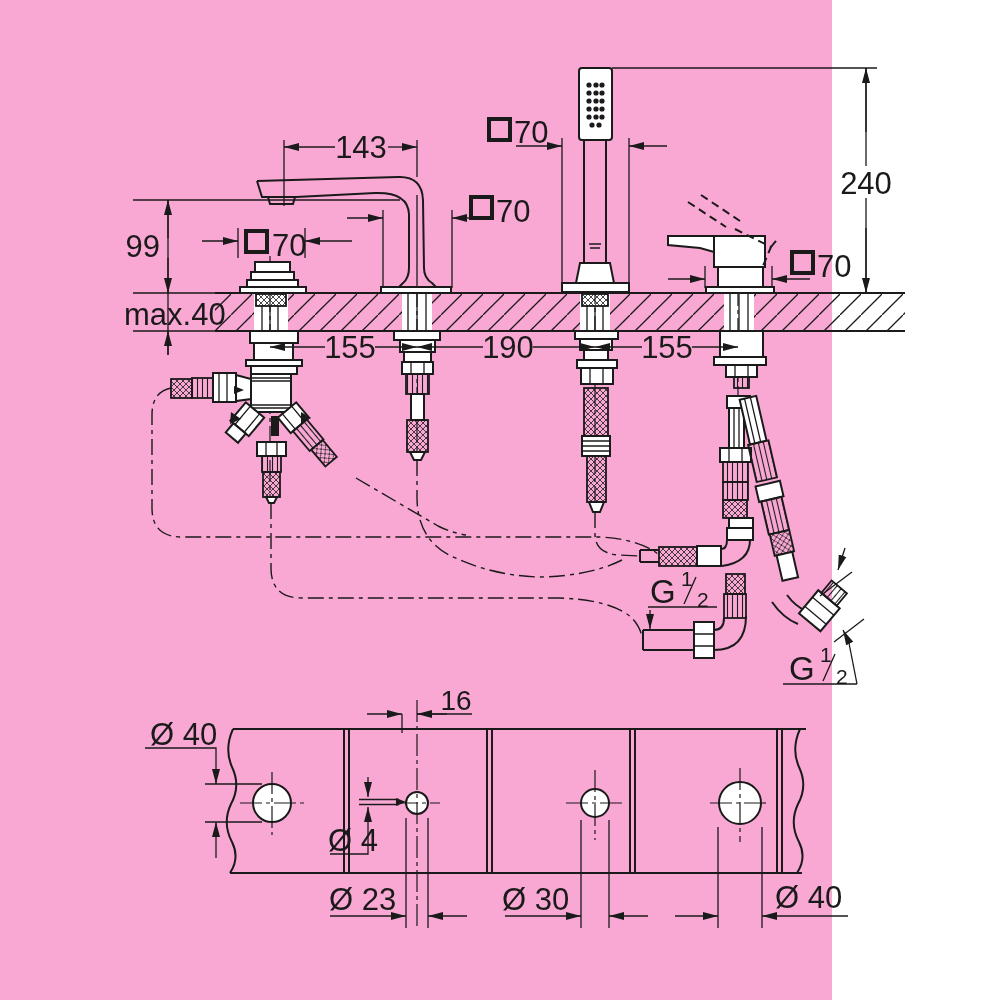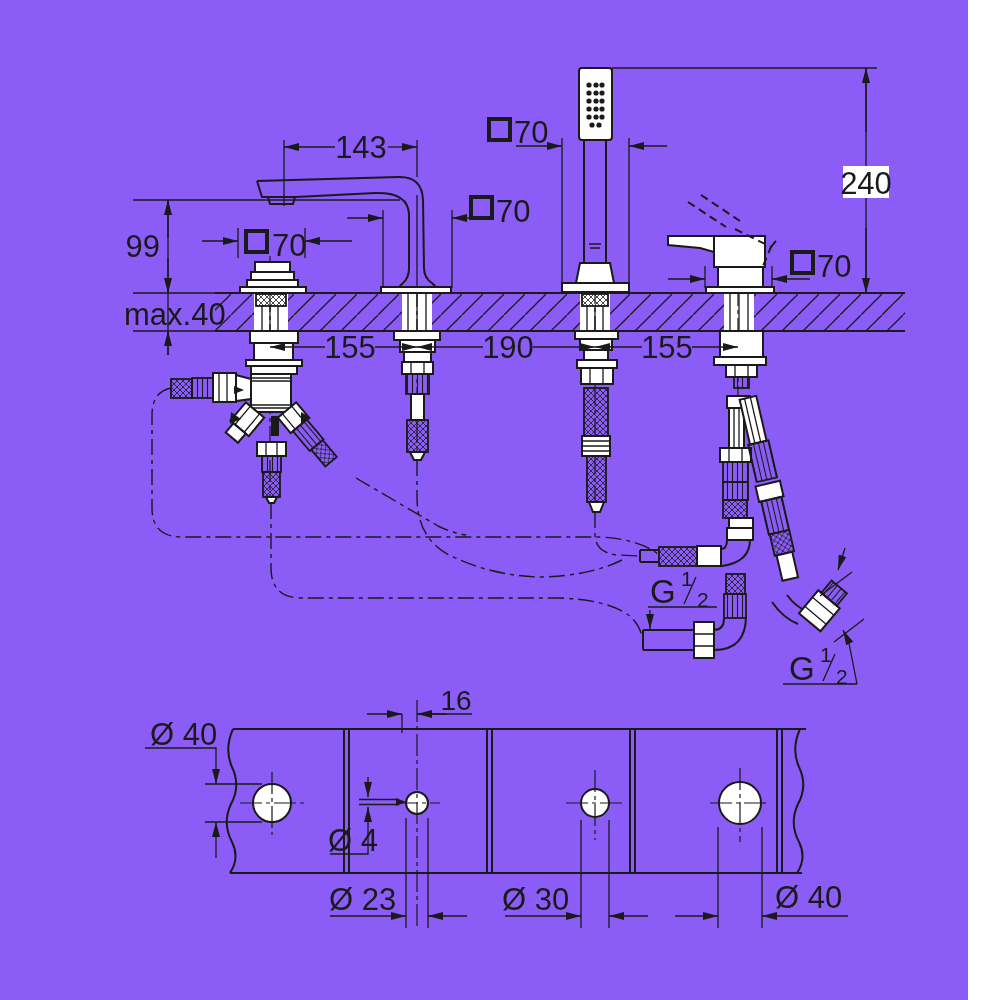--- a/index.html
+++ b/index.html
@@ -1,16 +1,16 @@
 <!DOCTYPE html>
 <html><head>
 <meta charset="utf-8">
 <style>
   html,body{margin:0;padding:0;background:#ffffff;}
-  .stage{width:968px;height:1000px;position:relative;background:#8b5cf6;font-family:"Liberation Sans",sans-serif;}
+  .stage{width:832px;height:1000px;position:relative;background:#f9a8d4;font-family:"Liberation Sans",sans-serif;}
   svg{display:block;}
   text{fill:#1a1a1a;font-family:"Liberation Sans",sans-serif;}
   .dimtxt{font-size:31px;}
   .smalltxt{font-size:28px;}
   .fractxt{font-size:21px;}
   .gtxt{font-size:33px;}
   .outline{stroke:#1a1a1a;stroke-width:2;fill:none;}
   .outlineF{stroke:#1a1a1a;stroke-width:2;fill:#fff;}
   .thin{stroke:#1a1a1a;stroke-width:1.3;fill:none;}
   .dim{stroke:#1a1a1a;stroke-width:1.3;fill:none;}

